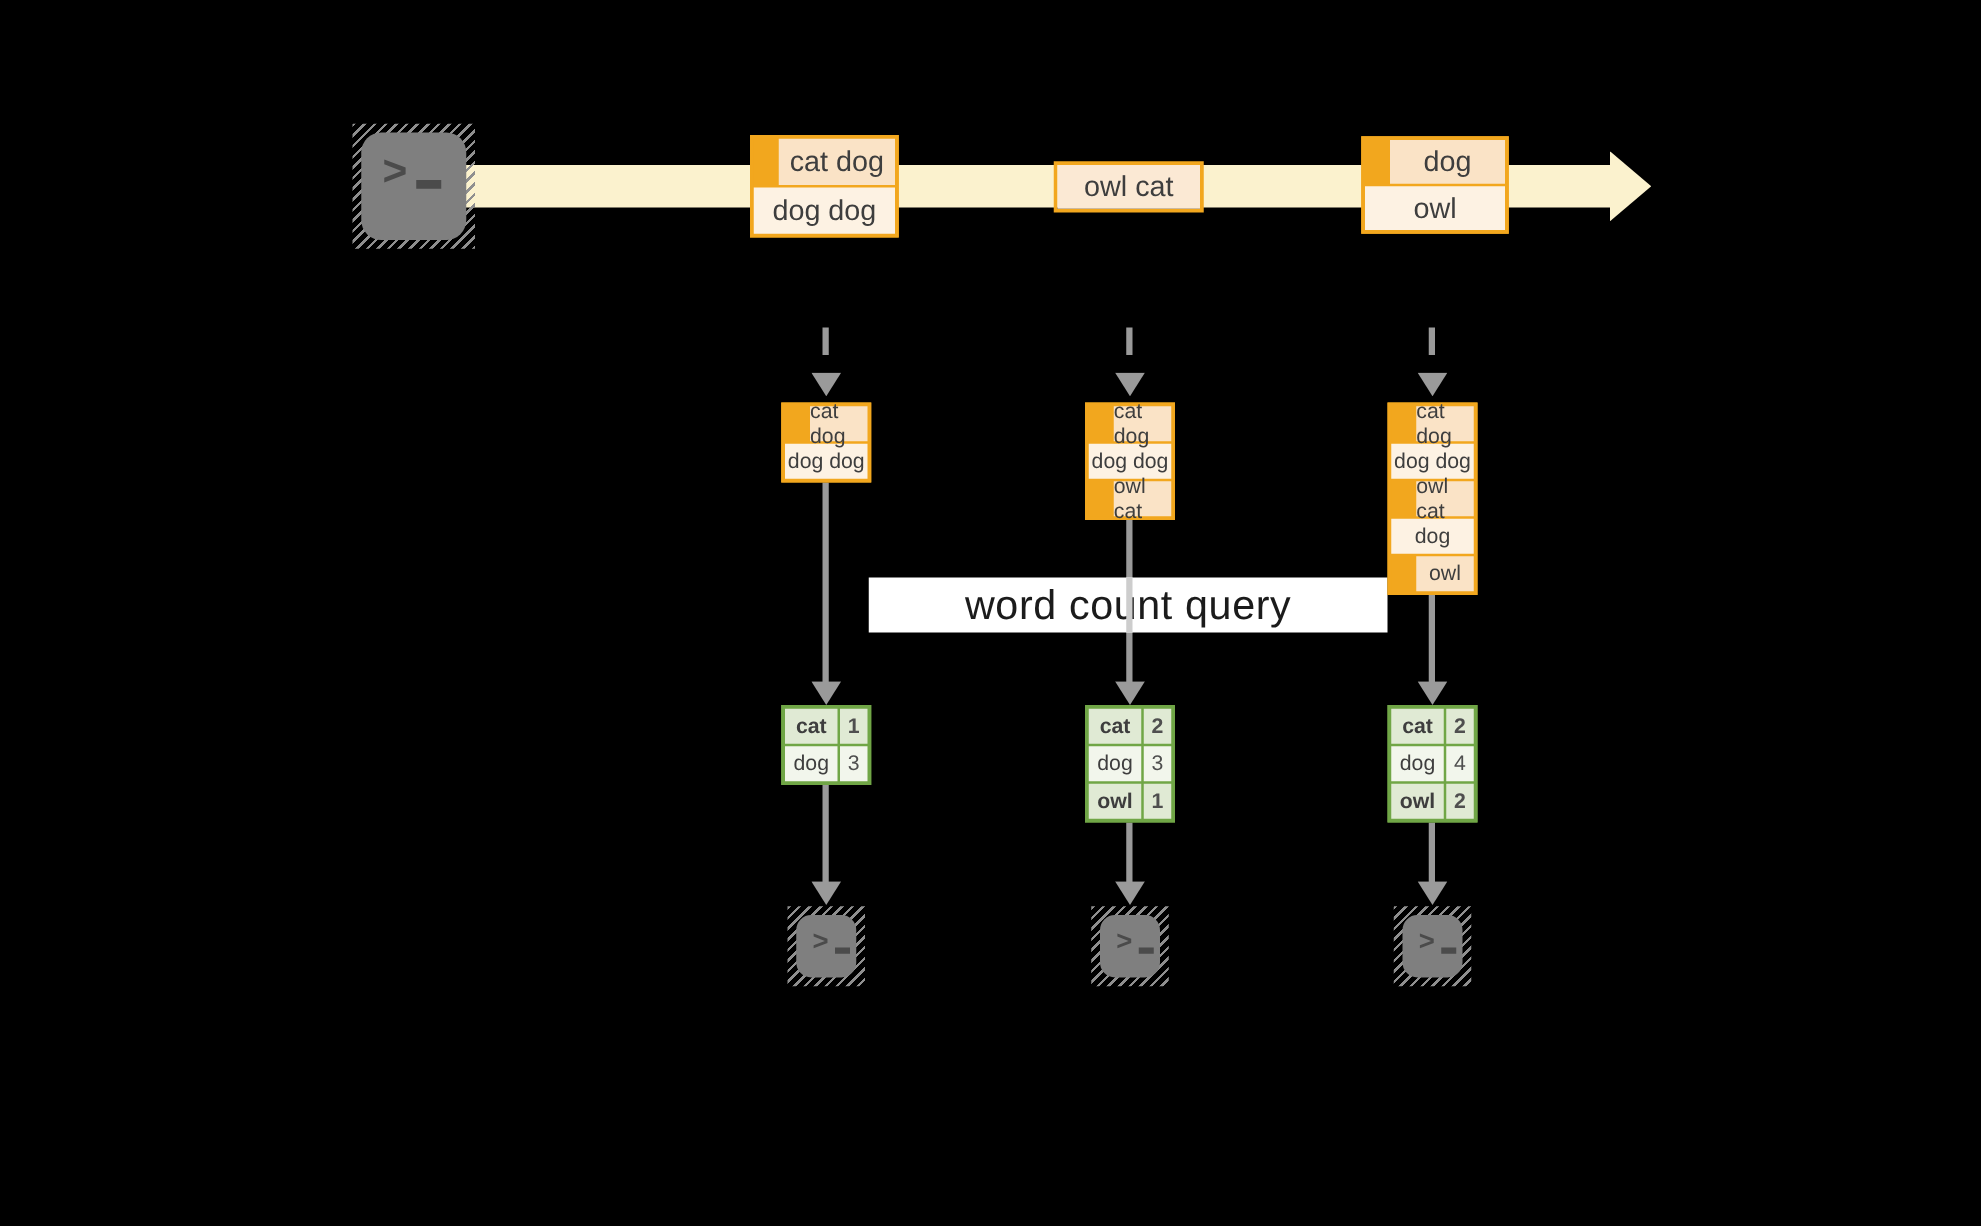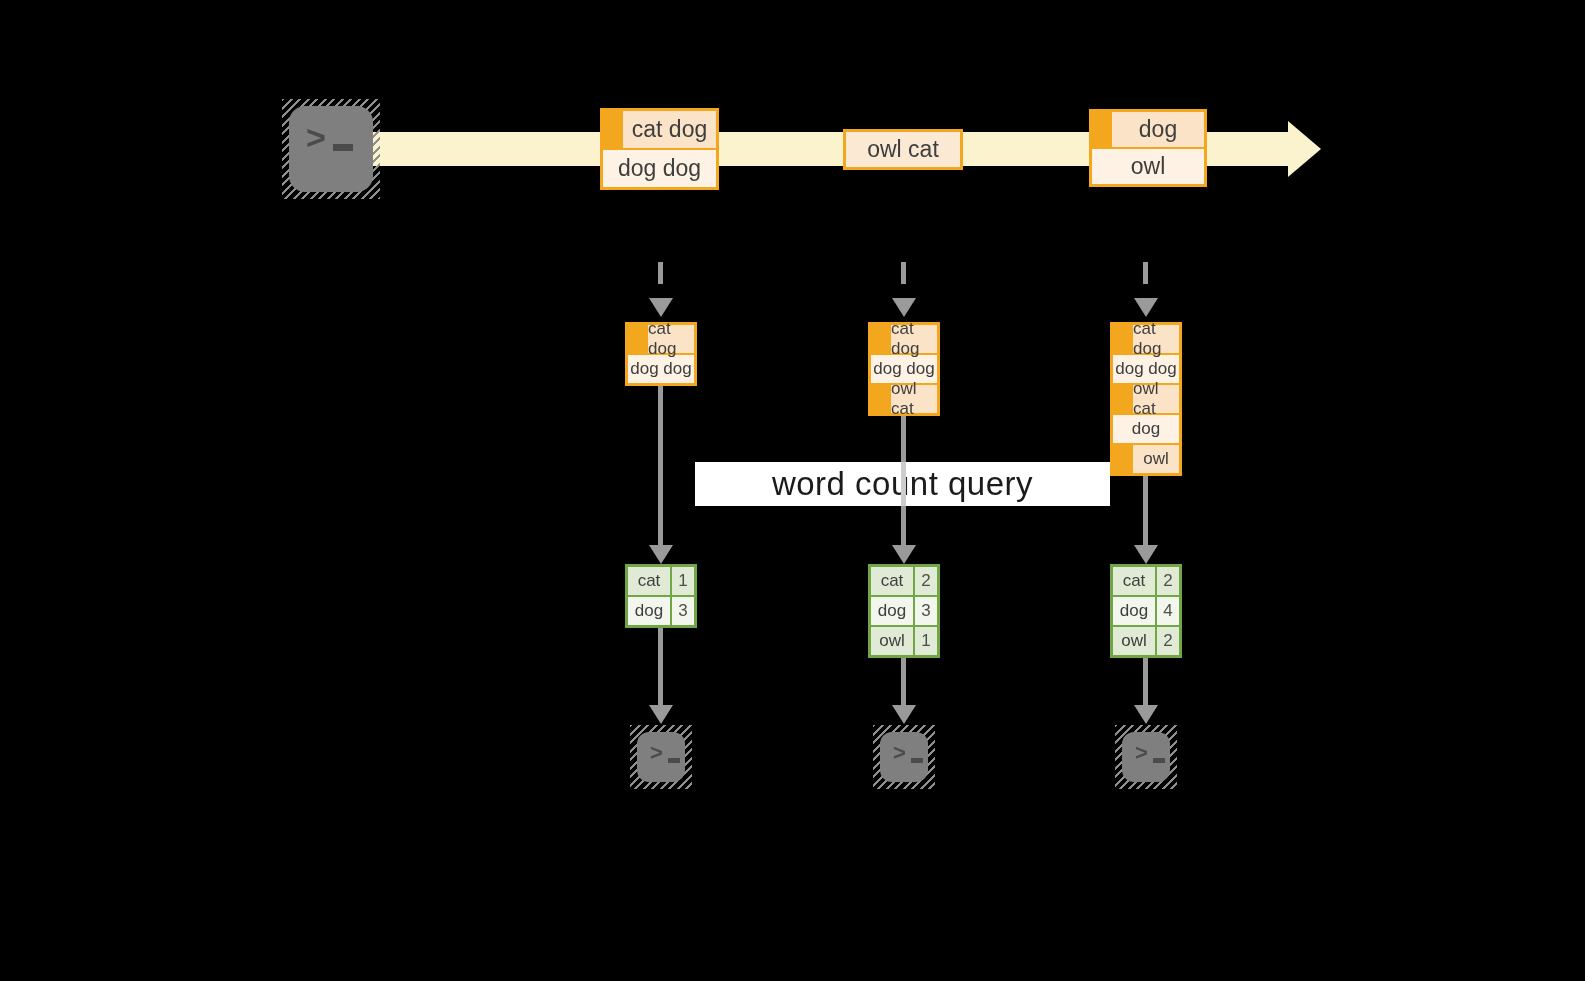--- a/index.html
+++ b/index.html
@@ -60,21 +60,21 @@
     display:flex;align-items:center;justify-content:center;
     font-size:33px;color:#1b1b1b;letter-spacing:0.5px;
   }
   .banner-line{position:absolute;left:901px;top:462px;width:5px;height:44px;background:#cdcdcd;z-index:3;}
   
   .table{position:absolute;border:3px solid #70a646;background:#70a646;z-index:4;width:72px;box-sizing:border-box;}
   .table .trow{display:flex;height:28px;}
   .table .trow + .trow{margin-top:2px;}
   .table .word{width:42px;display:flex;align-items:center;justify-content:center;font-size:17px;}
   .table .num{width:22px;margin-left:2px;display:flex;align-items:center;justify-content:center;font-size:17px;color:#4f4f4f;}
-  .green-dark{background:#e0ead4;}
+  .green-dark{background:#e0ead4;font-weight:bold;}
   .green-light{background:#f2f6ec;}
   .stack{z-index:4;}
 </style>
 </head>
 <body>
 
 <div id="canvas">
 
   <div class="band"></div>
   <div class="band-head"></div>

